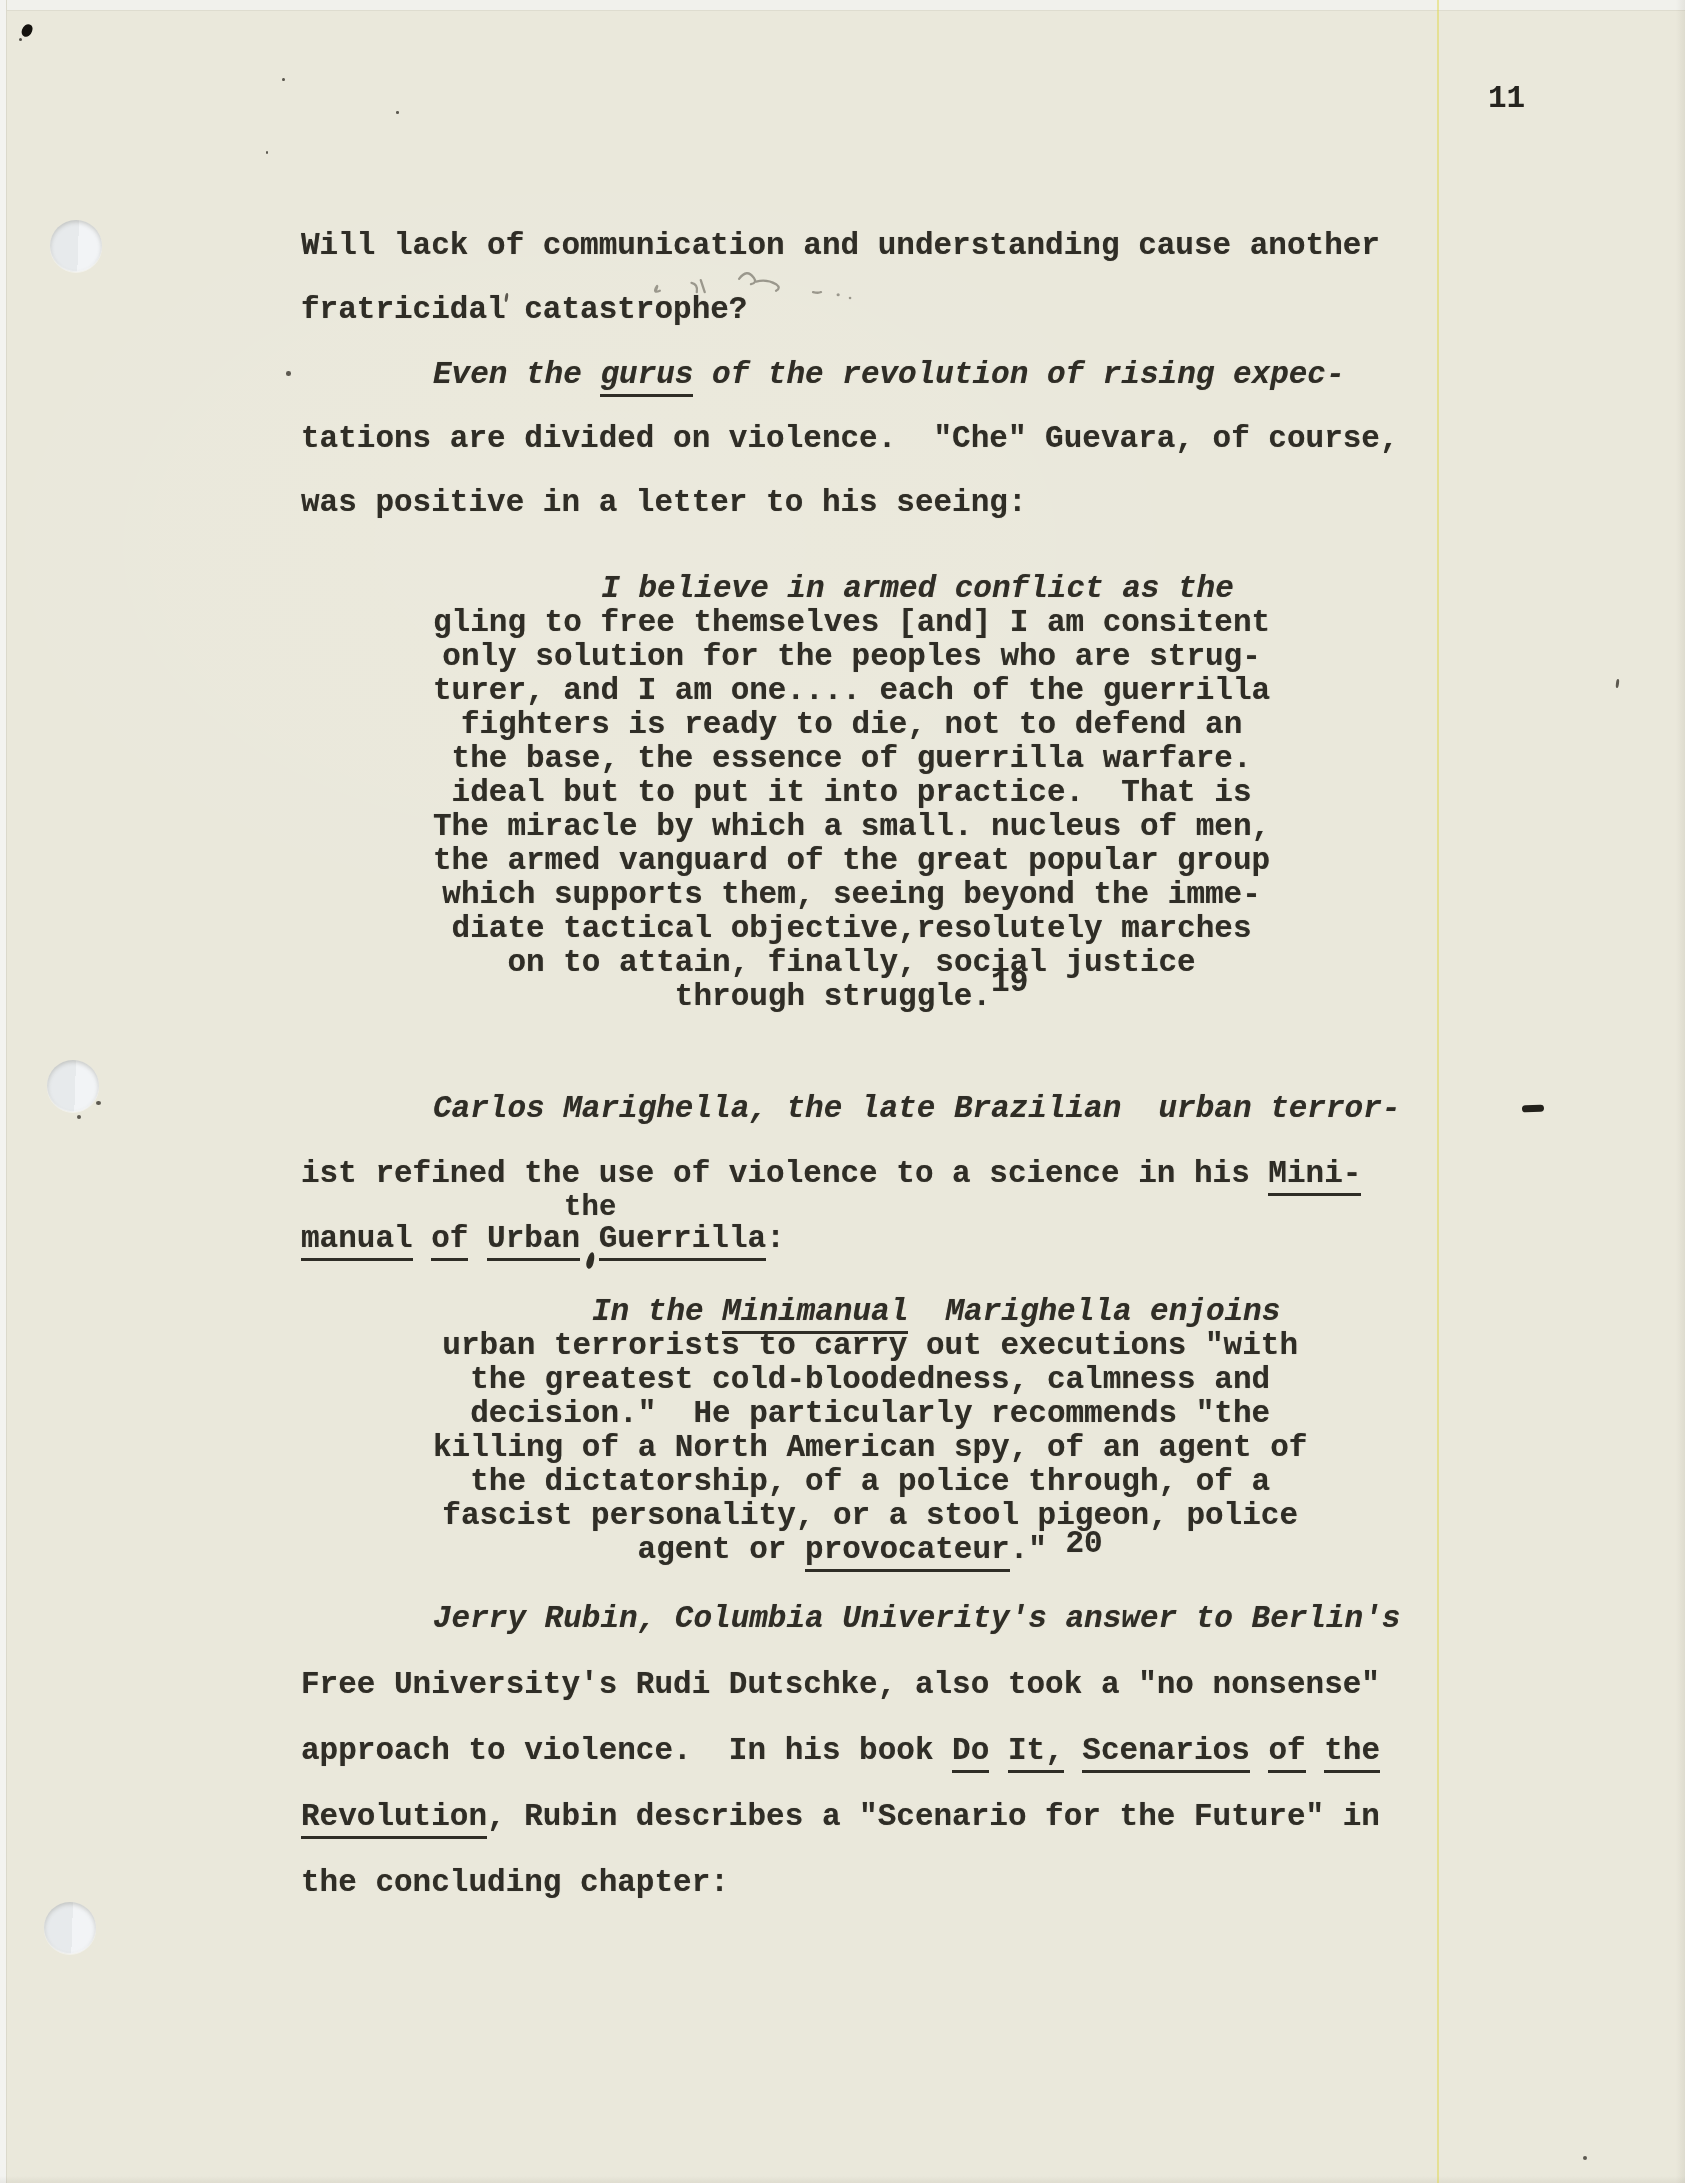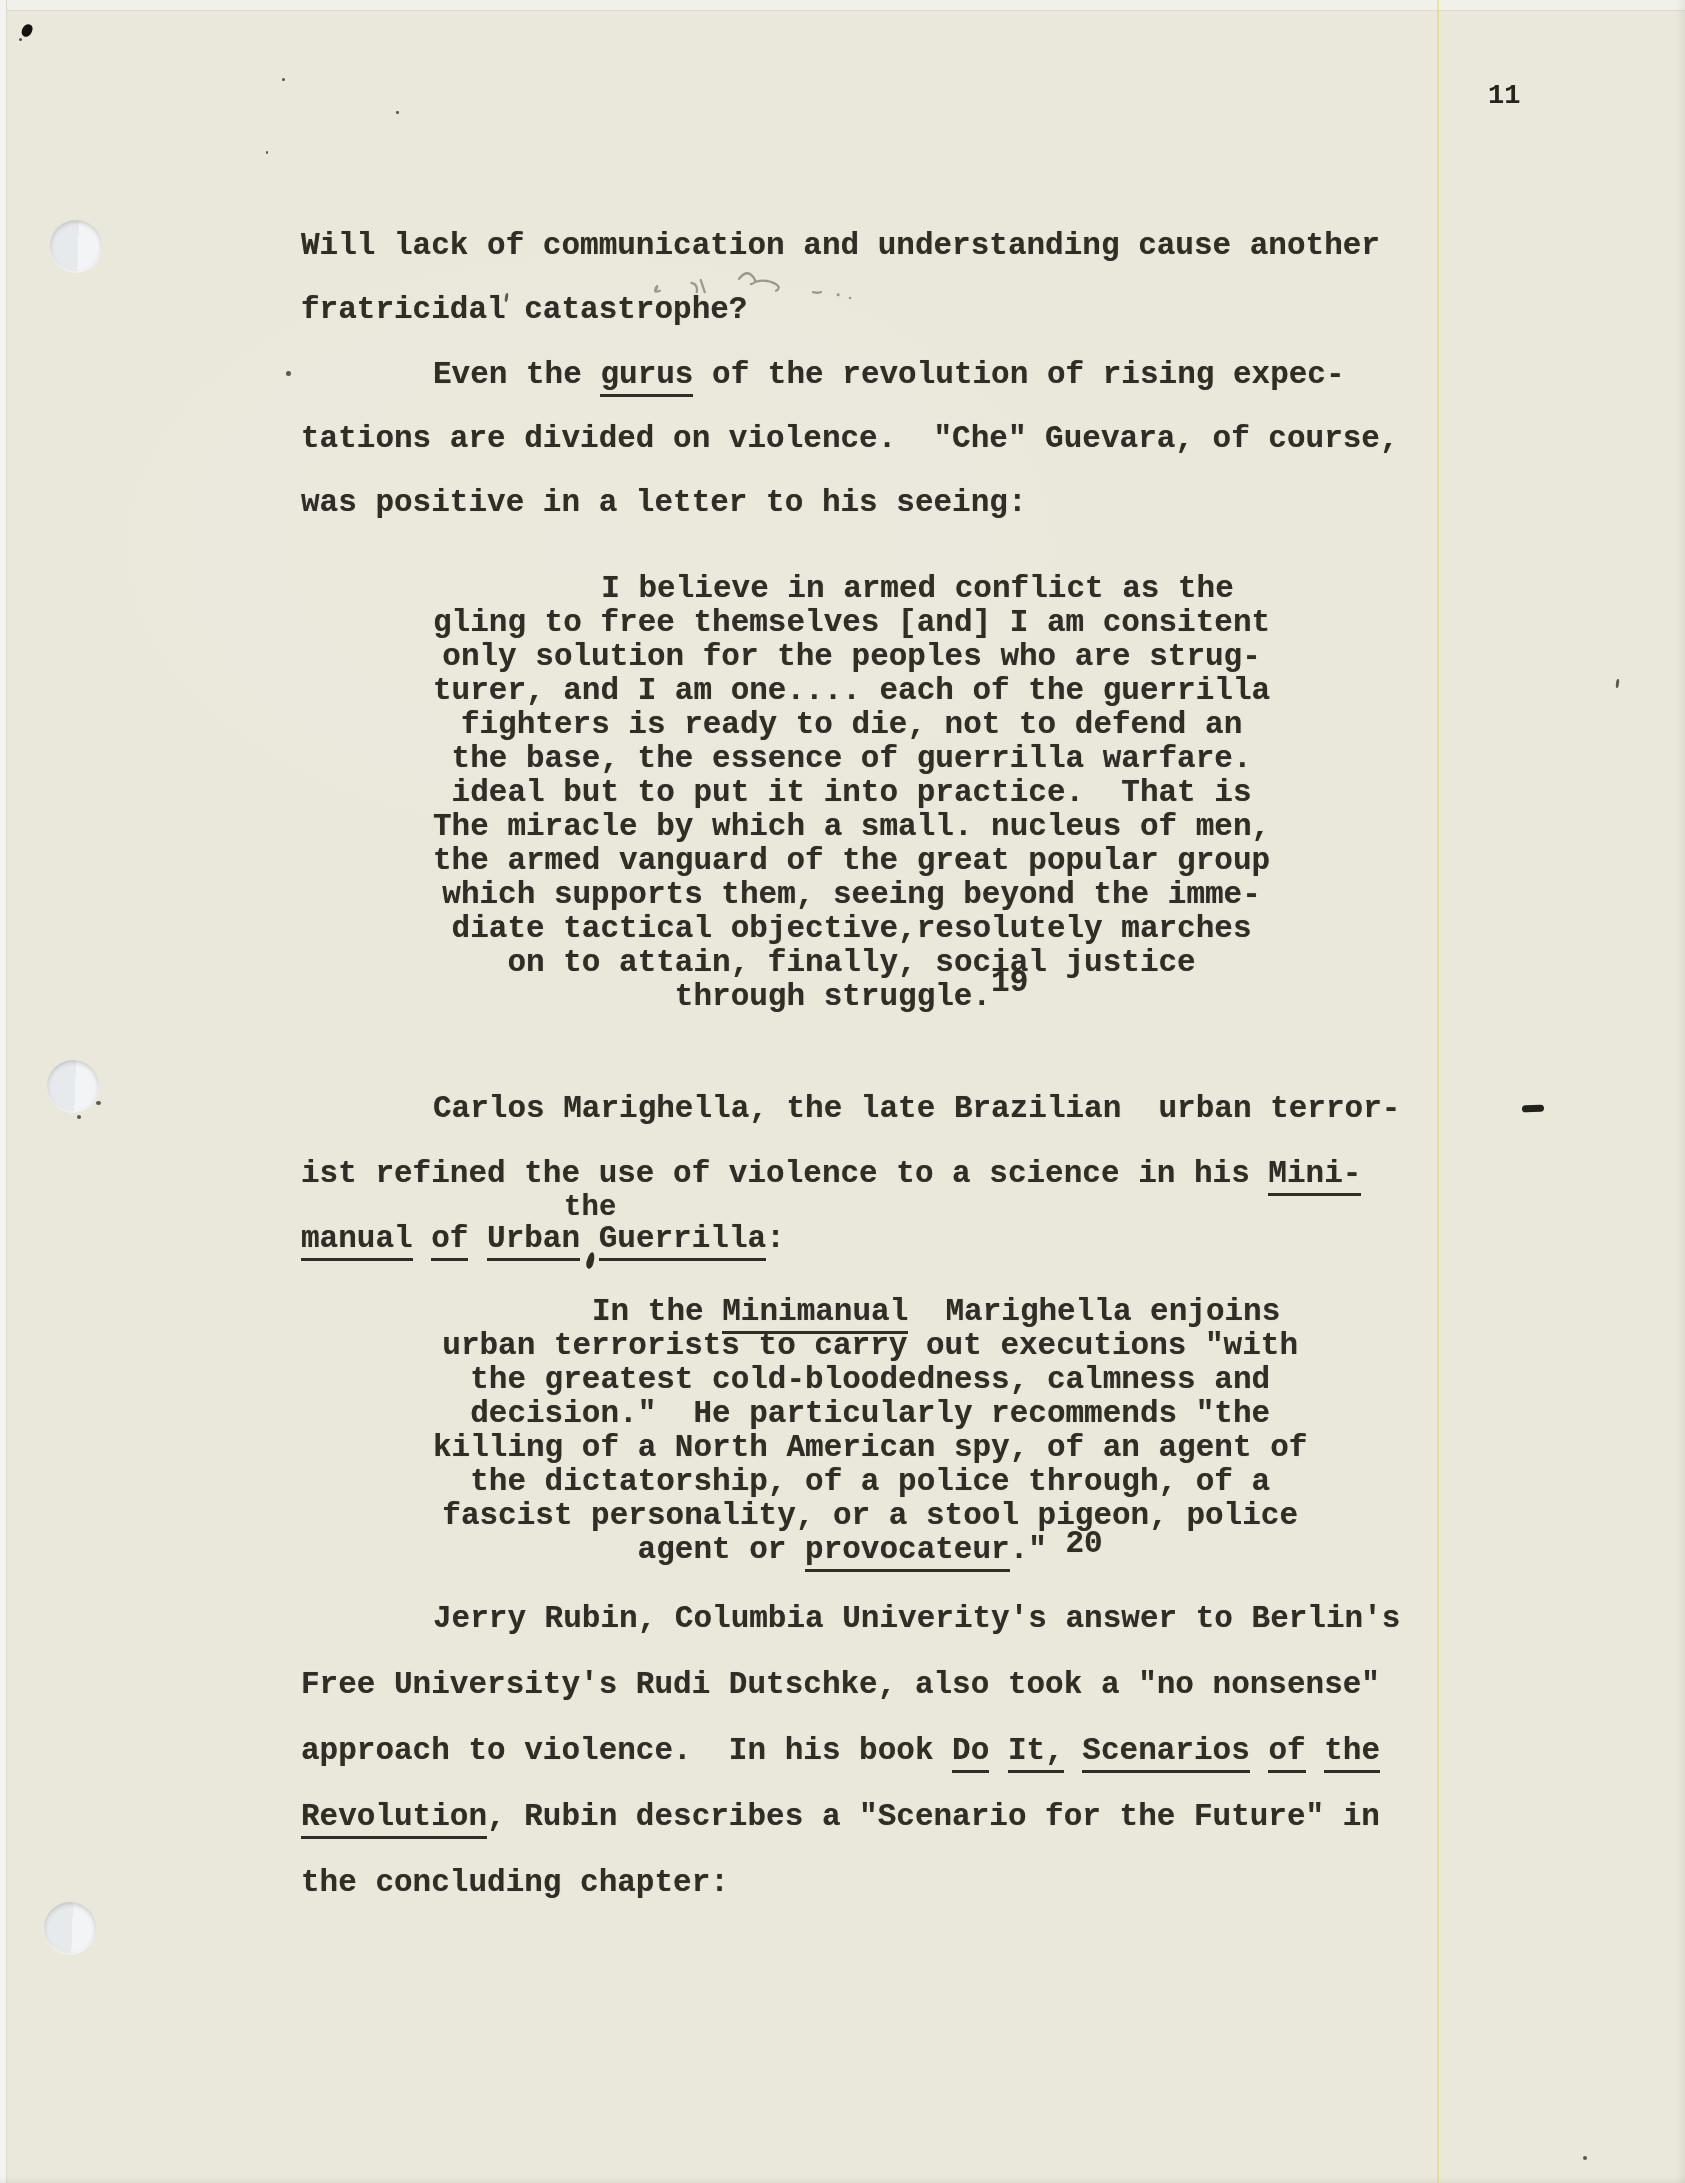--- a/index.html
+++ b/index.html
@@ -19,29 +19,29 @@
 
   .fold{position:absolute;left:1437px;top:0;width:2px;height:100%;background:rgba(224,215,62,.45);}
 
   .hole{position:absolute;width:52px;height:52px;border-radius:50%;
     background:linear-gradient(92deg,#e7eaec 0 54%,#f2f4f6 54%);
     box-shadow:inset 0 2px 4.6px rgba(95,92,80,.28), inset 0 -0.7px 1.3px rgba(255,255,255,.85), 0 0.7px 0.7px rgba(255,255,255,.6);}
   #hole1{left:50px;top:220px;}
   #hole2{left:47px;top:1060px;}
   #hole3{left:44px;top:1902px;}
 
-  .pageno{position:absolute;left:1488px;top:81px;font-size:27px;font-weight:bold;color:#26241f;}
+  .pageno{position:absolute;left:1488px;top:81px;font-size:31px;font-weight:bold;color:#26241f;}
 
   .para{position:absolute;font-size:31px;font-weight:bold;color:#2F2D26;text-shadow:0 0 0.7px rgba(47,45,38,.5);}
   .tline{white-space:pre;}
   .lh97  .tline{line-height:64px;height:64px;}
   .lh98  .tline{line-height:65px;height:65px;}
   .lh100 .tline{line-height:66px;height:66px;}
   .lh52  .tline{line-height:34px;height:34px;text-align:center;}
-  .findent .tline:first-child{padding-left:132px;}
+  .findent .tline:first-child{padding-left:132px;font-style:italic;}
   #para-a{left:301px;top:214px;}
   #para-b{left:301px;top:343px;}
   #quote-guevara{left:433px;top:572px;}
   #para-c{left:301px;top:1076px;}
   #quote-mini{left:433px;top:1295px;}
   #para-d{left:301px;top:1586px;}
 
   .u{border-bottom:3.3px solid #2F2D26;padding-bottom:2px;}
   .sup{position:relative;top:-14.5px;}
   .sup2{position:relative;top:-6px;}

